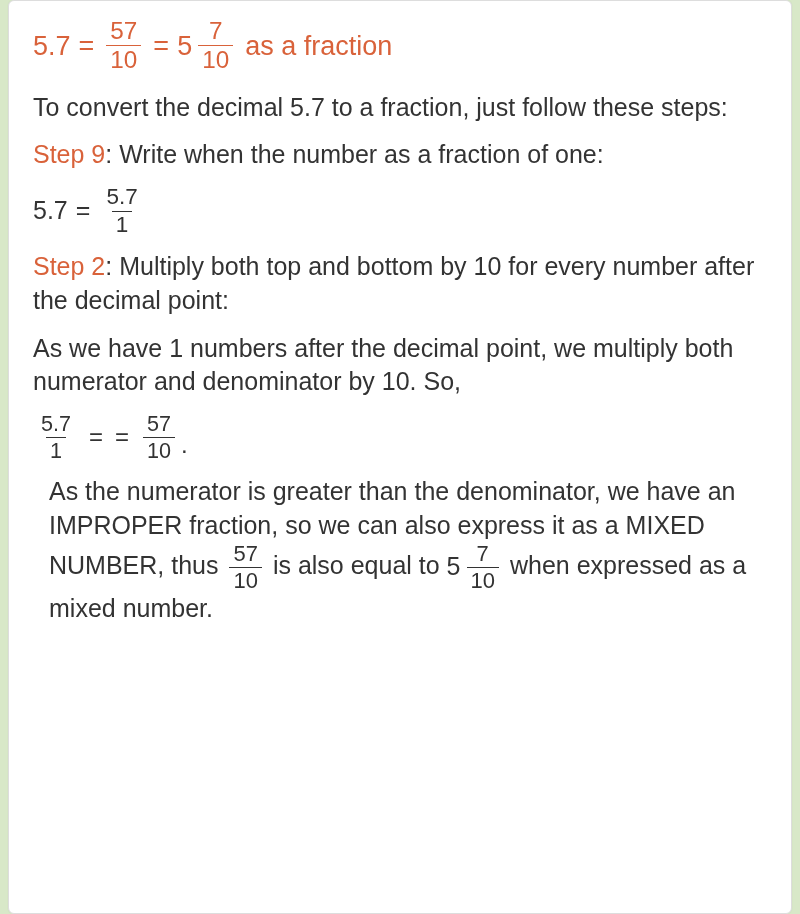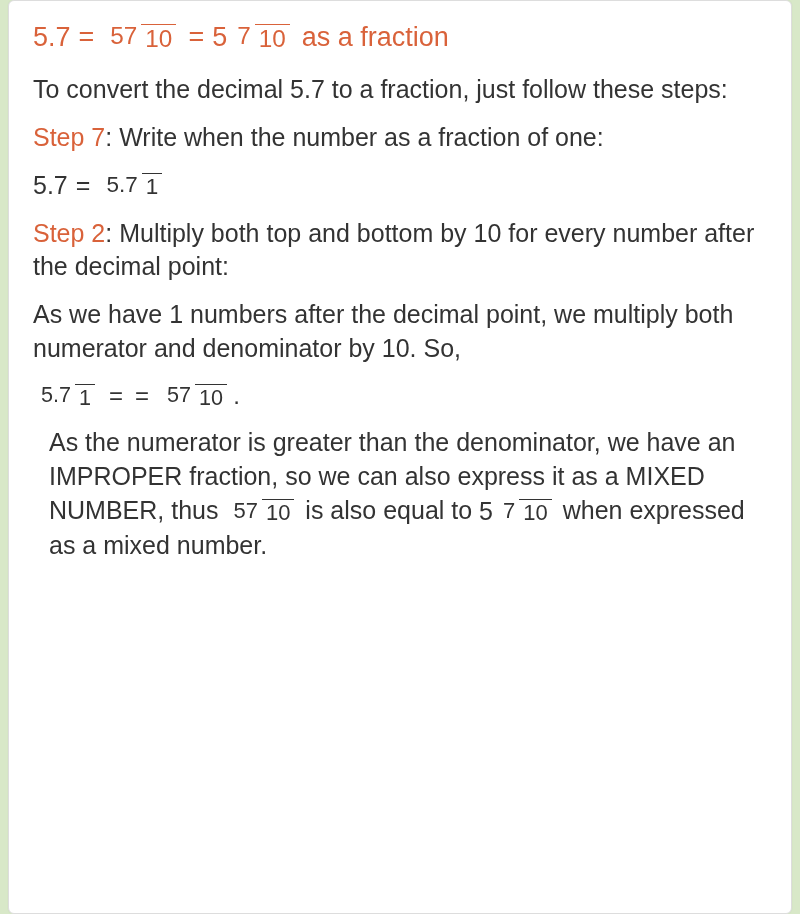--- a/index.html
+++ b/index.html
@@ -25,21 +25,21 @@
   .orange { color: #d9623a; }
   .title-row {
     display: flex;
     align-items: center;
     gap: 6px;
     margin-bottom: 18px;
     font-size: 27px;
   }
   .frac {
     display: inline-flex;
-    flex-direction: row;
+    flex-direction: column;
     align-items: center;
     vertical-align: middle;
     line-height: 1;
     margin: 0 4px;
     font-size: 0.9em;
   }
   .frac .num { padding: 0 4px 2px 4px; }
   .frac .den { border-top: 1.5px solid currentColor; padding: 2px 4px 0 4px; }
   .mixed {
     display: inline-flex;
@@ -88,21 +88,21 @@
         <span class="num">7</span>
         <span class="den">10</span>
       </span>
     </span>
     <span class="orange" style="margin-left:2px">as a fraction</span>
   </div>
 
   <p class="para">To convert the decimal 5.7 to a fraction, just follow these steps:</p>
 
   <p class="para">
-    <span class="orange">Step 7</span><span>: Write when the number as a fraction of one:</span>
+    <span class="orange">Step 9</span><span>: Write when the number as a fraction of one:</span>
   </p>
 
   <div class="eqline">
     <span>5.7</span>
     <span class="eq">=</span>
     <span class="frac">
       <span class="num">5.7</span>
       <span class="den">1</span>
     </span>
   </div>

